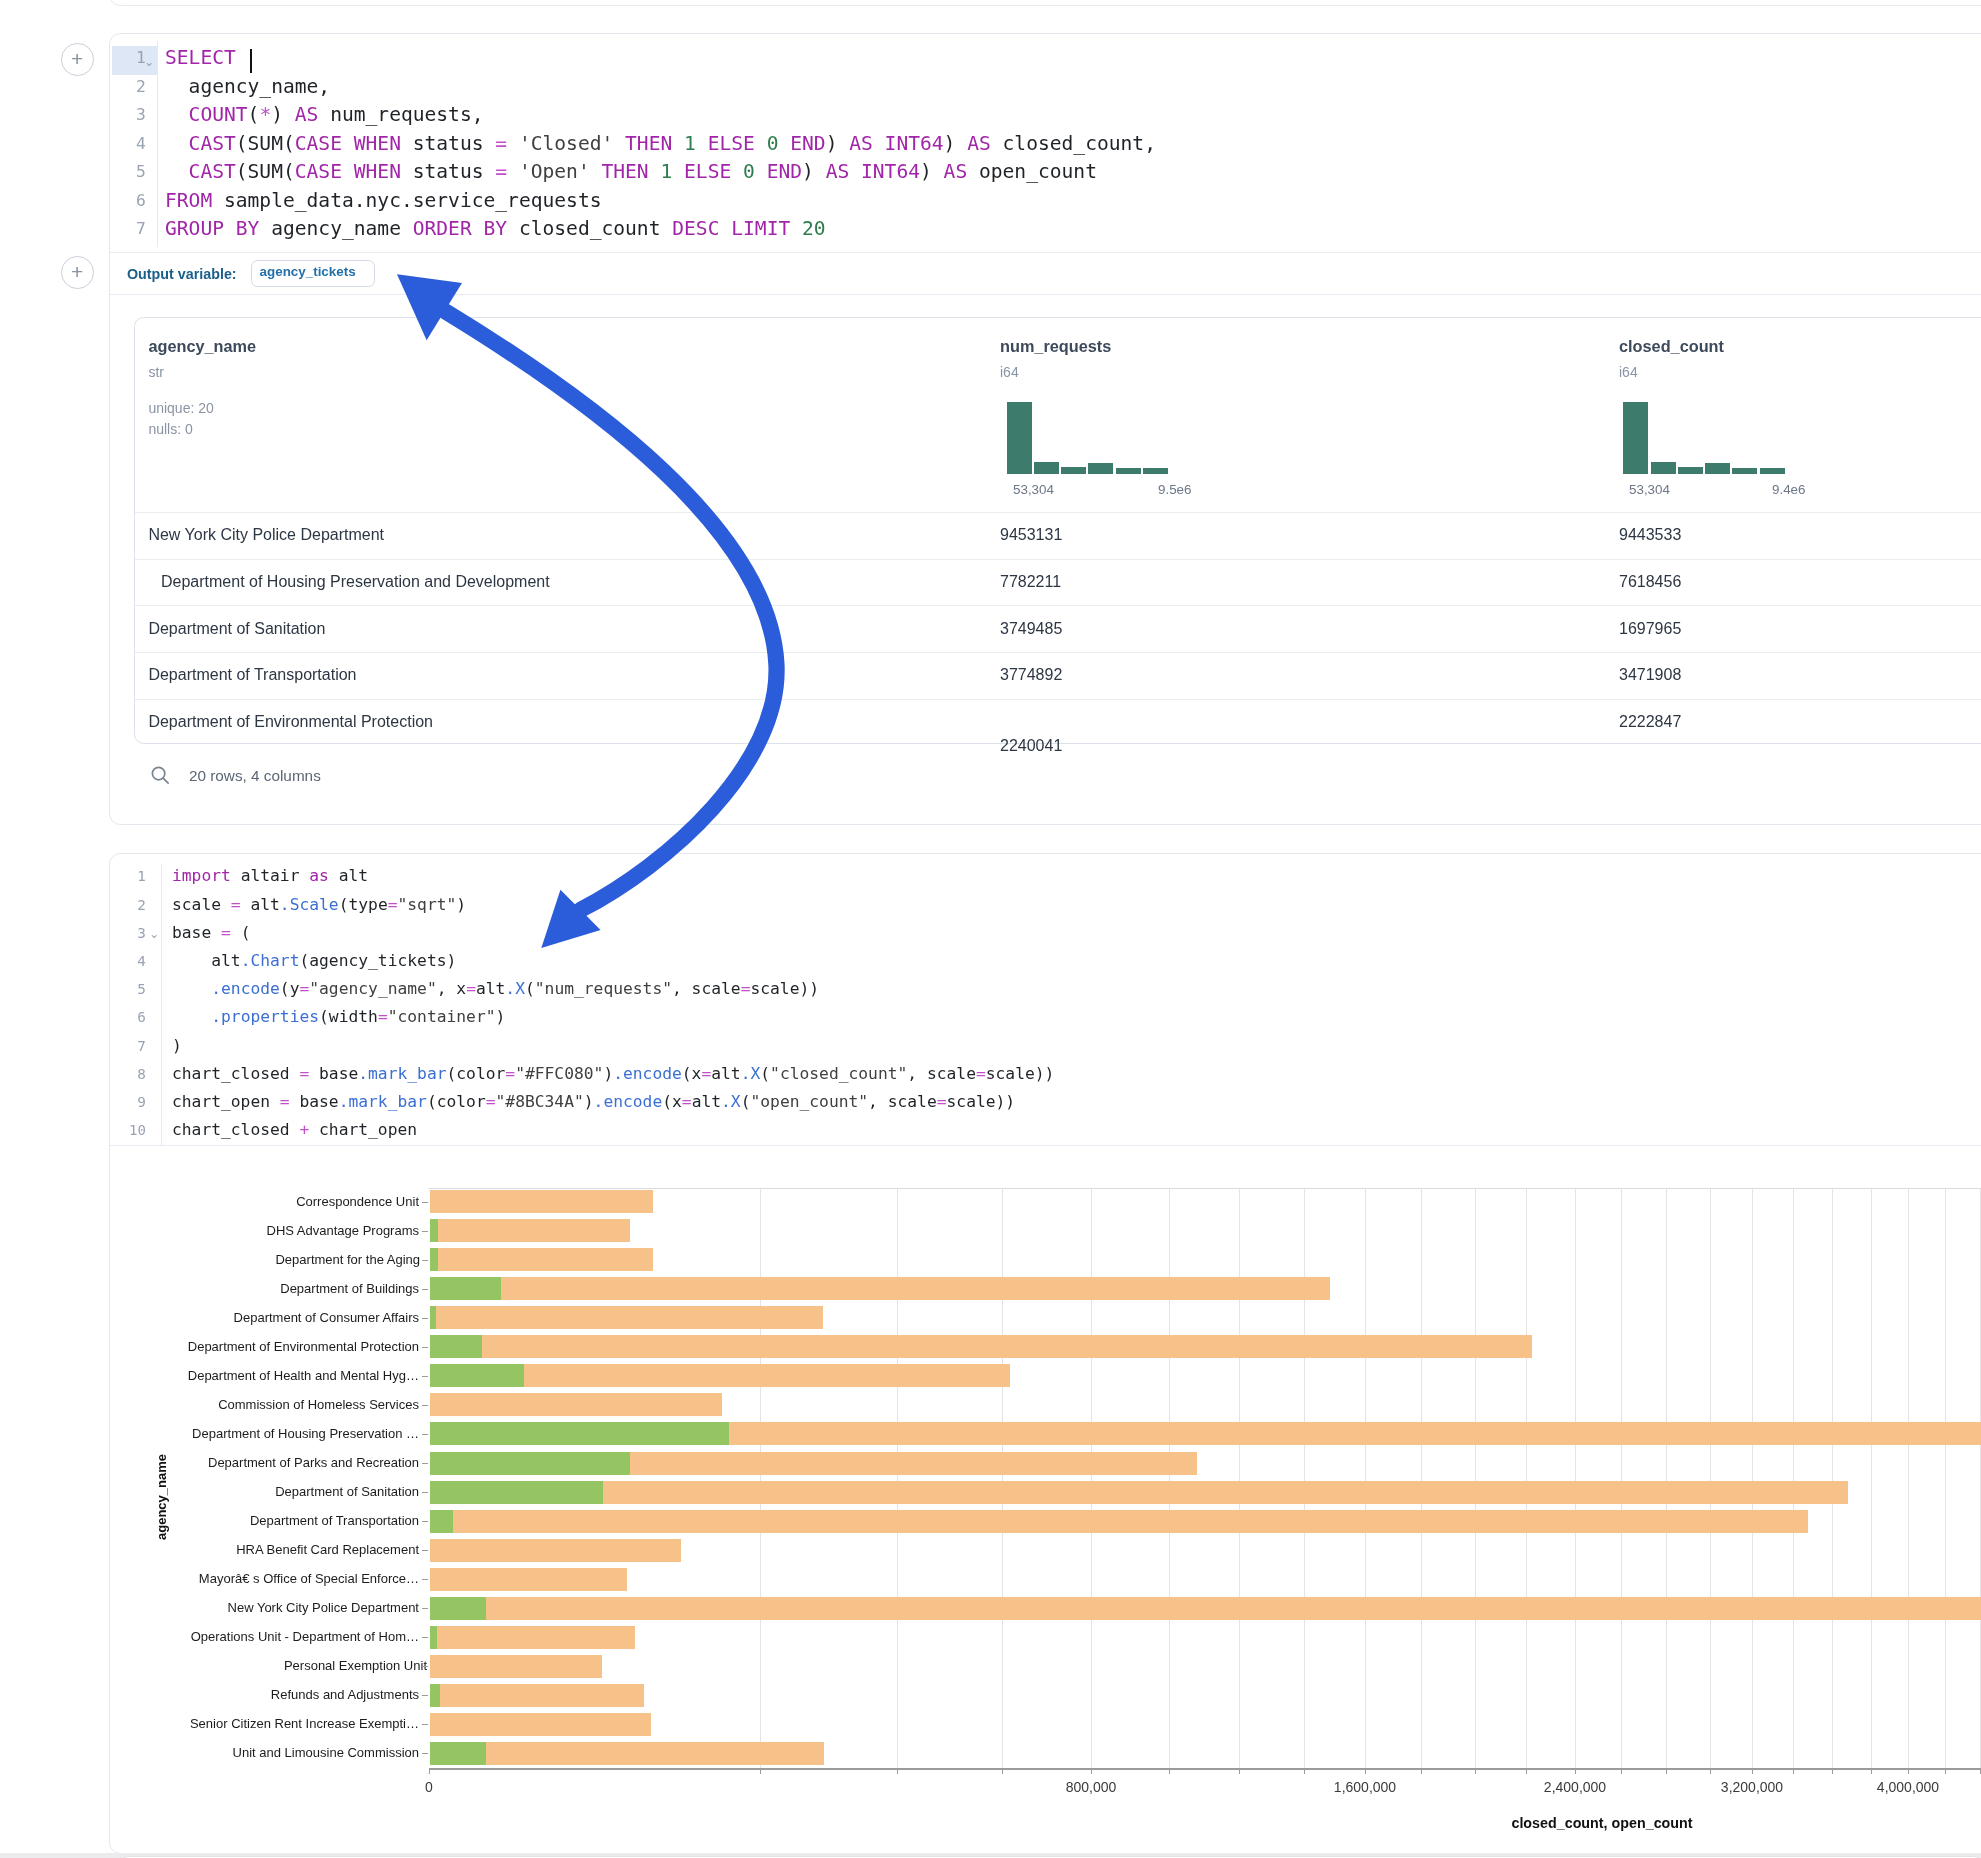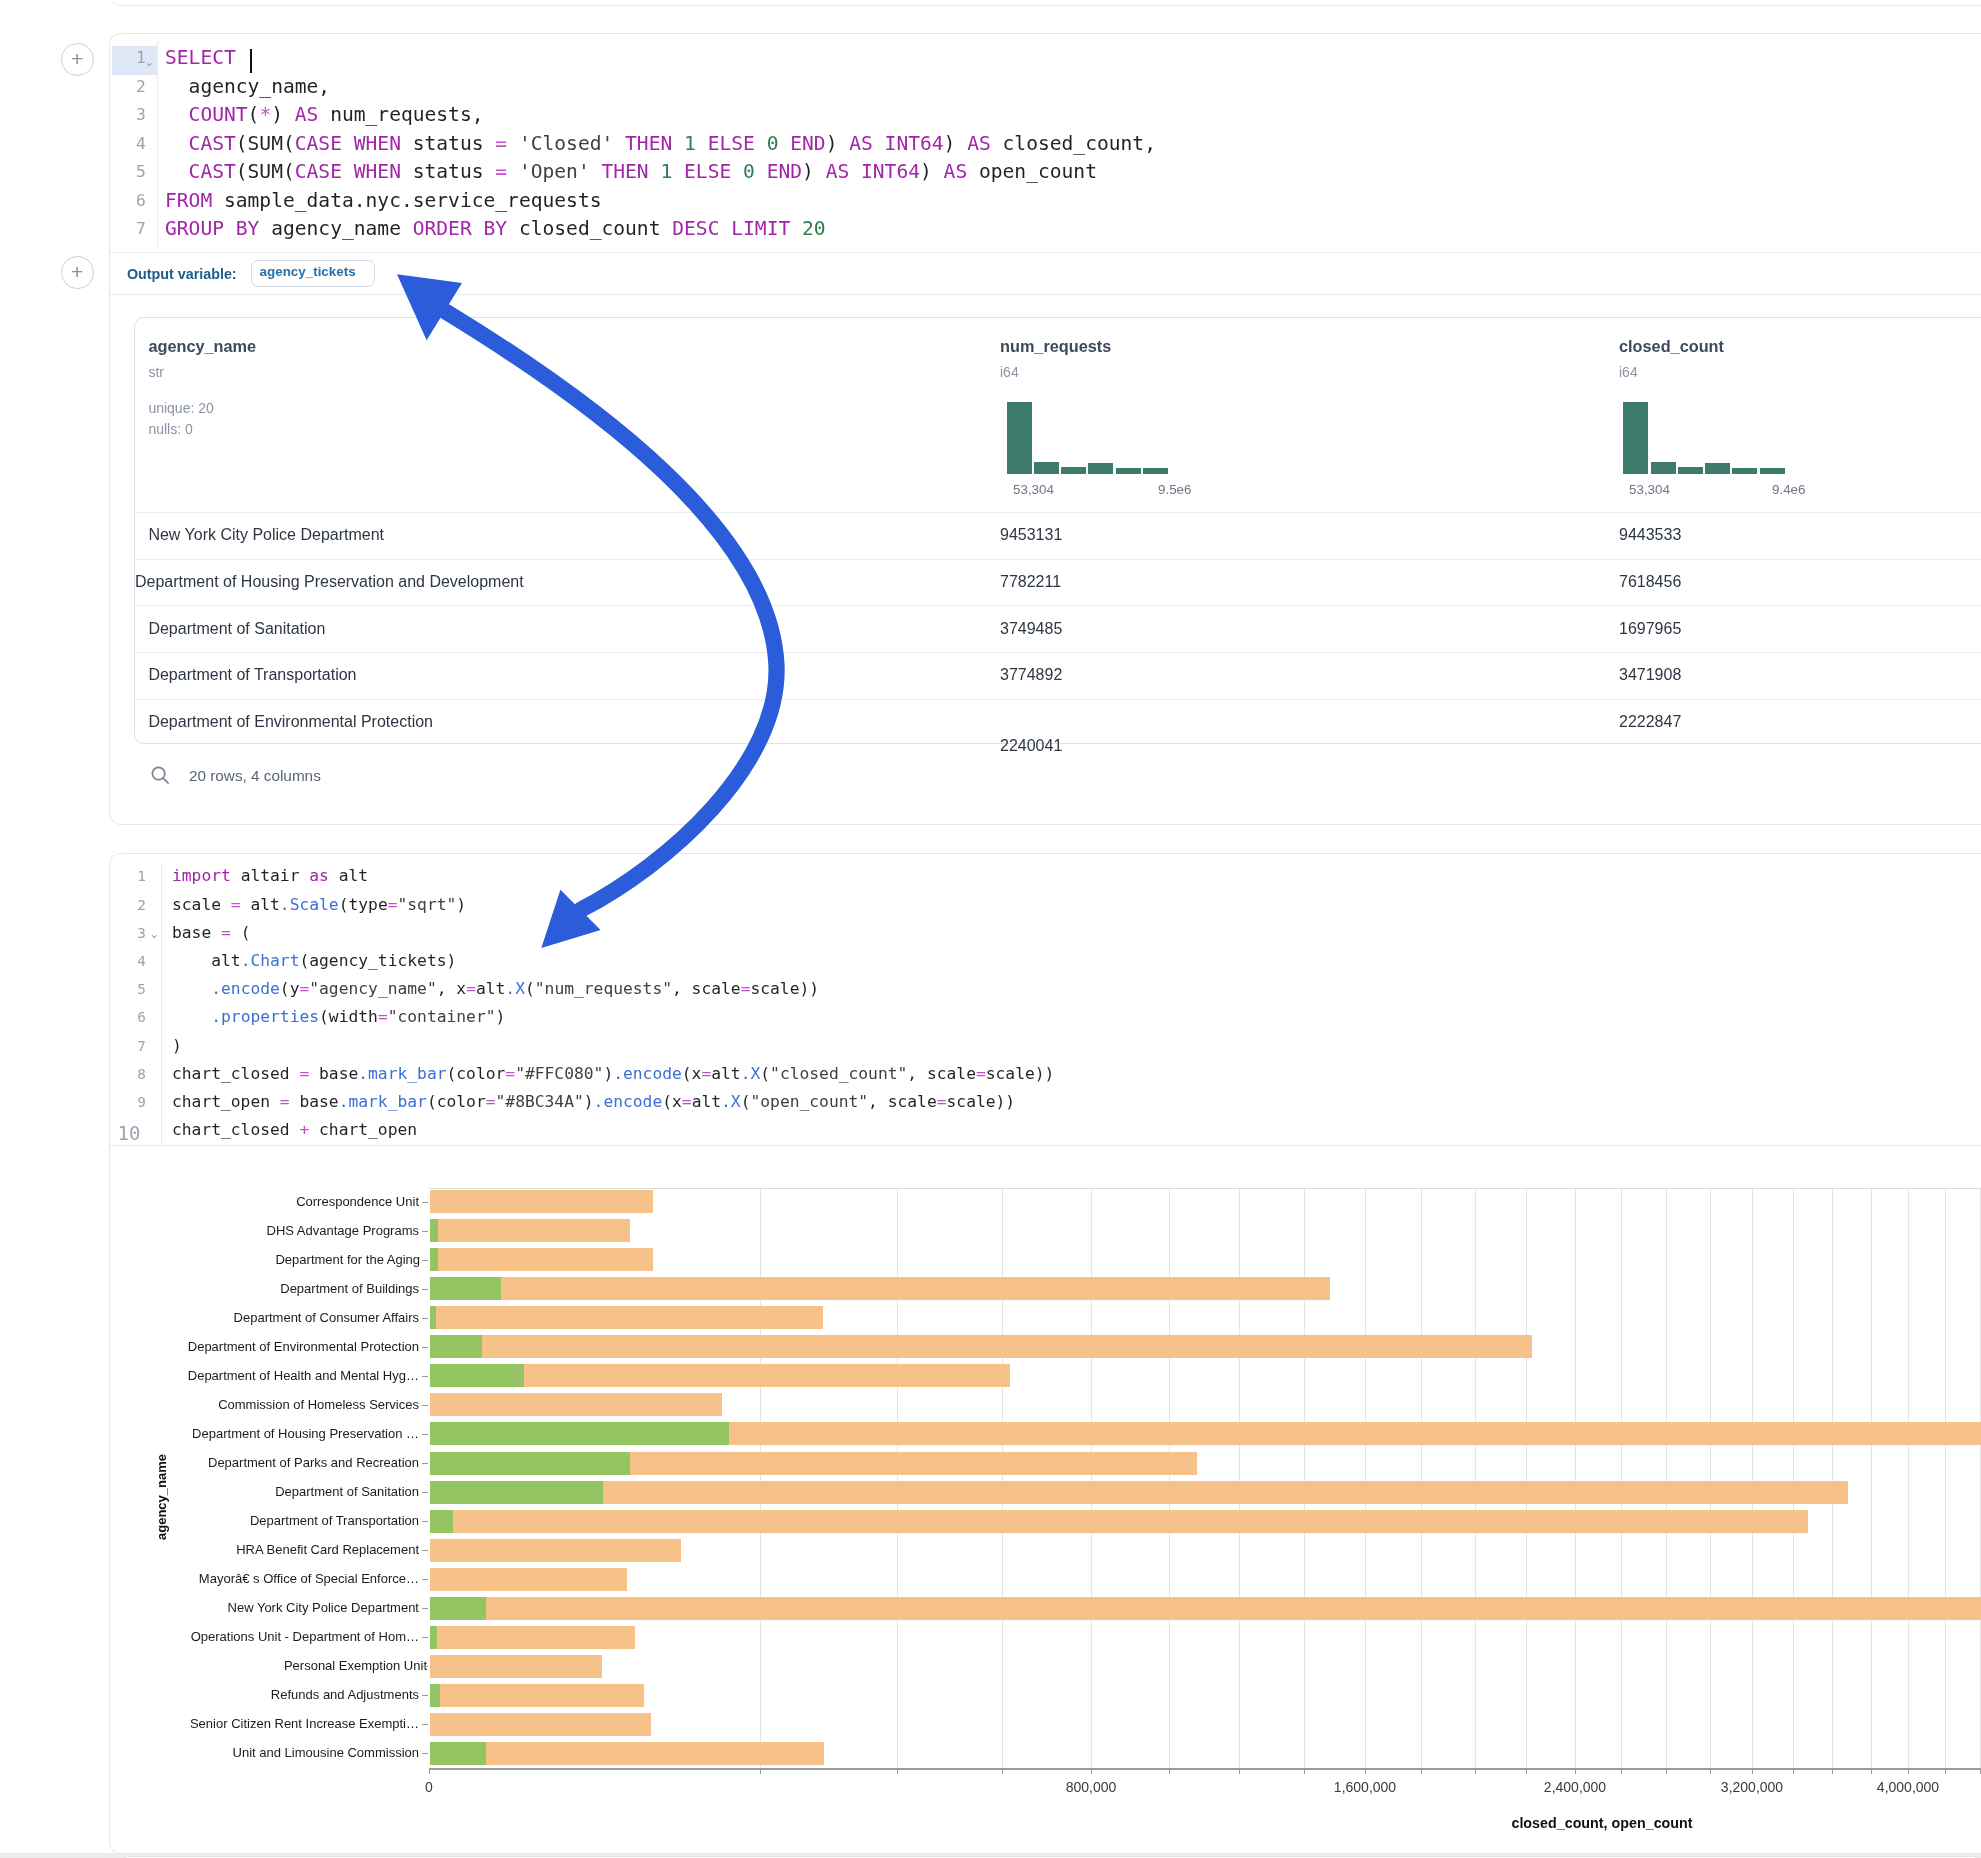--- a/index.html
+++ b/index.html
@@ -142,21 +142,21 @@
   <div id="hist-closed"></div>
   <div class="hist-label" style="left:1494px;top:164px;">53,304</div>
   <div class="hist-label" style="left:1637px;top:164px;">9.4e6</div>
 
   <div id="table-rows">
       <div class="t-row-sep" style="top: 194px;"></div>
       <div class="t-cell" style="left: 13.4px; top: 208px;">New York City Police Department</div>
       <div class="t-cell" style="left: 865px; top: 208px;">9453131</div>
       <div class="t-cell" style="left: 1484px; top: 208px;">9443533</div>
       <div class="t-row-sep" style="top: 241px;"></div>
-      <div class="t-cell" style="left: 0; top: 255px; text-align: right;">Department of Housing Preservation and Development</div>
+      <div class="t-cell" style="left: 26px; top: 255px; text-align: right;">Department of Housing Preservation and Development</div>
       <div class="t-cell" style="left: 865px; top: 255px;">7782211</div>
       <div class="t-cell" style="left: 1484px; top: 255px;">7618456</div>
       <div class="t-row-sep" style="top: 287px;"></div>
       <div class="t-cell" style="left: 13.4px; top: 302px;">Department of Sanitation</div>
       <div class="t-cell" style="left: 865px; top: 302px;">3749485</div>
       <div class="t-cell" style="left: 1484px; top: 302px;">1697965</div>
       <div class="t-row-sep" style="top: 334px;"></div>
       <div class="t-cell" style="left: 13.4px; top: 348px;">Department of Transportation</div>
       <div class="t-cell" style="left: 865px; top: 348px;">3774892</div>
       <div class="t-cell" style="left: 1484px; top: 348px;">3471908</div>
@@ -192,21 +192,21 @@
   <div id="py-gutter">
       <div class="gutter-num" style="left: 1.9px; top: 14.3px; font-size: 14.3px;">1</div>
       <div class="gutter-num" style="left: 1.9px; top: 43px; font-size: 14.3px;">2</div>
       <div class="gutter-num" style="left: 1.9px; top: 71px; font-size: 14.3px;">3</div>
       <div class="gutter-num" style="left: 1.9px; top: 99px; font-size: 14.3px;">4</div>
       <div class="gutter-num" style="left: 1.9px; top: 127px; font-size: 14.3px;">5</div>
       <div class="gutter-num" style="left: 1.9px; top: 155px; font-size: 14.3px;">6</div>
       <div class="gutter-num" style="left: 1.9px; top: 184px; font-size: 14.3px;">7</div>
       <div class="gutter-num" style="left: 1.9px; top: 212px; font-size: 14.3px;">8</div>
       <div class="gutter-num" style="left: 1.9px; top: 240px; font-size: 14.3px;">9</div>
-      <div class="gutter-num" style="left: 1.9px; top: 268px; font-size: 19px; text-align: center;">10</div>
+      <div class="gutter-num" style="left: 1.9px; top: 268px; font-size: 14px;">10</div>
     </div>
   <div class="chev" style="left:39px;top:72px;">⌄</div>
   <div id="py-code">
       <div class="code-line" style="left: 62px; top: 12.4px;"><span class="tok-k">import</span><span class="tok-p"> altair </span><span class="tok-k">as</span><span class="tok-p"> alt</span></div>
       <div class="code-line" style="left: 62px; top: 41px;"><span class="tok-p">scale </span><span class="tok-m">=</span><span class="tok-p"> alt</span><span class="tok-f">.Scale</span><span class="tok-p">(type</span><span class="tok-m">=</span><span class="tok-s">"sqrt"</span><span class="tok-p">)</span></div>
       <div class="code-line" style="left: 62px; top: 69px; text-align: right;"><span class="tok-p">base </span><span class="tok-m">=</span><span class="tok-p"> (</span></div>
       <div class="code-line" style="left: 62px; top: 97px;"><span class="tok-p">    alt</span><span class="tok-f">.Chart</span><span class="tok-p">(agency_tickets)</span></div>
       <div class="code-line" style="left: 62px; top: 125px;"><span class="tok-p">    </span><span class="tok-f">.encode</span><span class="tok-p">(y</span><span class="tok-m">=</span><span class="tok-s">"agency_name"</span><span class="tok-p">, x</span><span class="tok-m">=</span><span class="tok-p">alt</span><span class="tok-f">.X</span><span class="tok-p">(</span><span class="tok-s">"num_requests"</span><span class="tok-p">, scale</span><span class="tok-m">=</span><span class="tok-p">scale))</span></div>
       <div class="code-line" style="left: 62px; top: 153px;"><span class="tok-p">    </span><span class="tok-f">.properties</span><span class="tok-p">(width</span><span class="tok-m">=</span><span class="tok-s">"container"</span><span class="tok-p">)</span></div>
       <div class="code-line" style="left: 62px; top: 182px;"><span class="tok-p">)</span></div>

